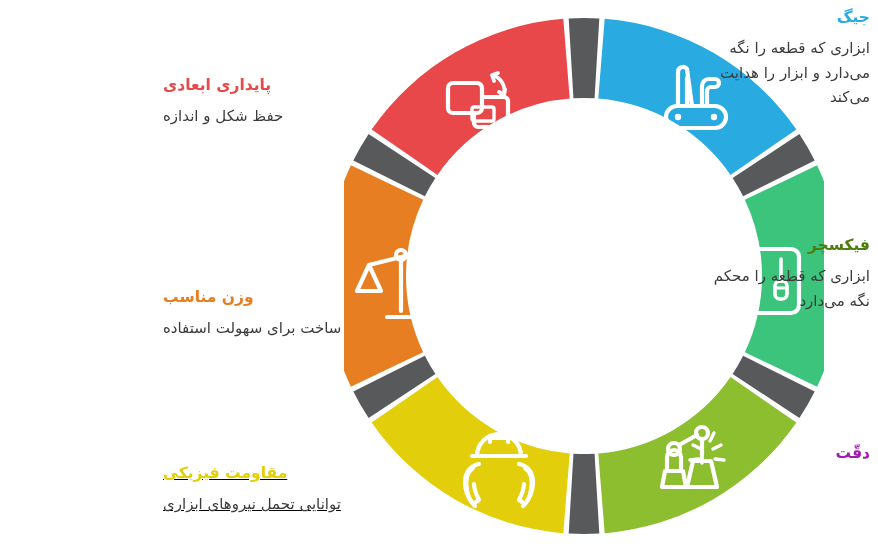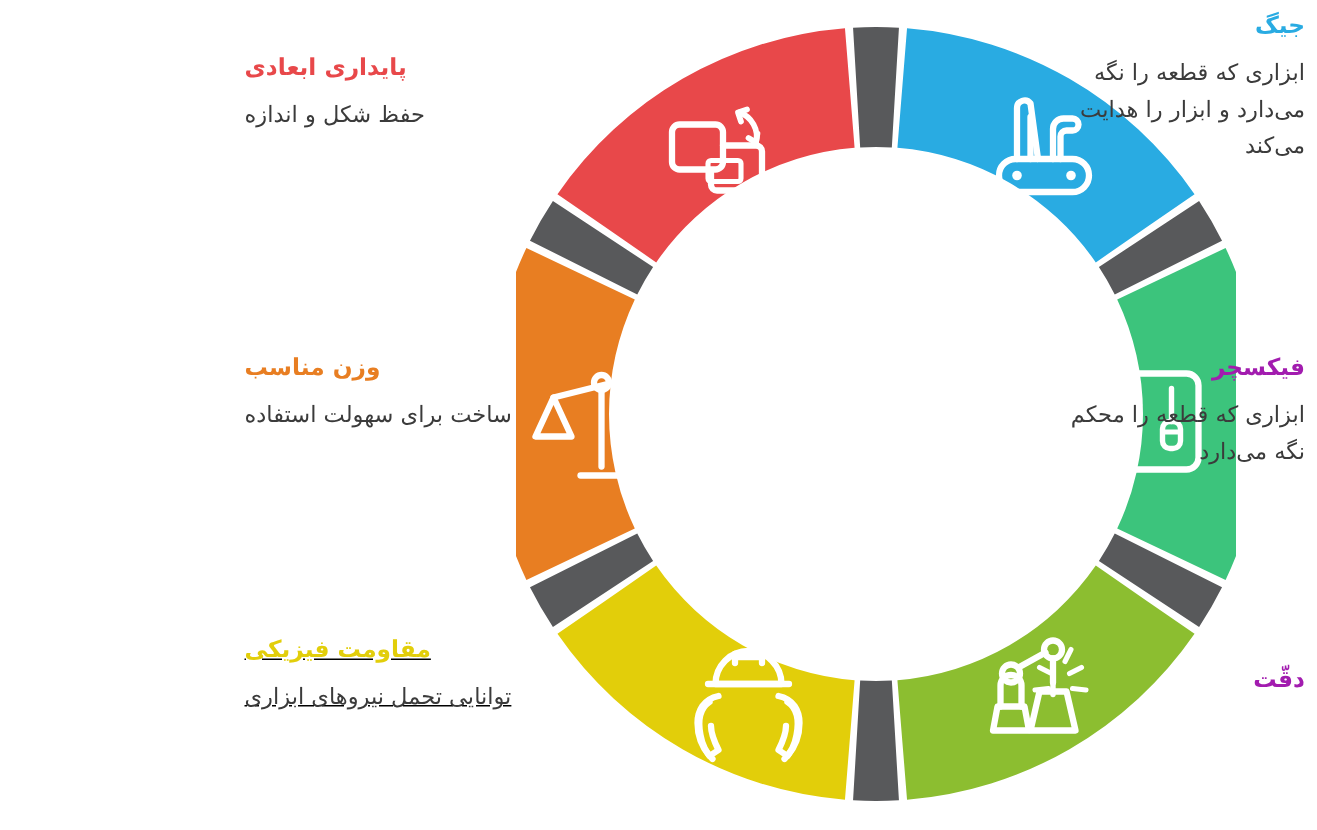--- a/index.html
+++ b/index.html
@@ -32,21 +32,21 @@
     height: 534px;
   }
   #ring-svg { display: block; width: 480px; height: 534px; }
 
   
   .callout {
     position: absolute;
     width: 196px;
   }
   .callout.right { text-align: right; right: 0; }
-  .callout.left  { text-align: right; left: 0; }
+  .callout.left  { text-align: right; left: 0; margin-top: 40px; }
 
   .callout .c-title {
     font-size: 15.5px;
     font-weight: bold;
     line-height: 1.25;
     margin: 0 0 9px 0;
     letter-spacing: 0;
     white-space: nowrap;
   }
   .callout.left .c-title { text-align: left; }
@@ -58,21 +58,21 @@
     line-height: 1.62;
     margin: 0;
     font-weight: normal;
   }
 
   
   #callout-jig      { right: 8px;  top: 8px;  width: 178px; }
   #callout-fixture  { right: 8px;  top: 236px; width: 178px; }
   #callout-accuracy { right: 8px;  top: 444px; width: 178px; }
   #callout-strength { left: 8px;   top: 424px; width: 186px; text-decoration: underline; }
-  #callout-weight   { left: 8px;   top: 236px; width: 186px; }
+  #callout-weight   { left: 8px;   top: 248px; width: 186px; }
   #callout-stability{ left: 8px;   top: 36px;  width: 186px; }
 </style>
 </head>
 <body>
 
 <div id="stage">
 
   <div id="ring-wrap">
     <svg id="ring-svg" viewBox="0 0 480 534" xmlns="http://www.w3.org/2000/svg">
       <defs>
@@ -165,21 +165,21 @@
       </g>
     </svg>
   </div>
 
   <div class="callout right" id="callout-jig">
     <div class="c-title" style="color: rgb(41, 171, 226);">جیگ</div>
     <div class="c-desc">ابزاری که قطعه را نگه می‌دارد و ابزار را هدایت می‌کند</div>
   </div>
 
   <div class="callout right" id="callout-fixture">
-    <div class="c-title" style="color: #a21caf;">فیکسچر</div>
+    <div class="c-title" style="color: #4d7c0f;">فیکسچر</div>
     <div class="c-desc">ابزاری که قطعه را محکم نگه می‌دارد</div>
   </div>
 
   <div class="callout right" id="callout-accuracy">
     <div class="c-title" style="color: #a21caf;">دقّت</div>
   </div>
 
   <div class="callout left" id="callout-strength">
     <div class="c-title" style="color: rgb(226, 206, 10);">مقاومت فیزیکی</div>
     <div class="c-desc">توانایی تحمل نیروهای ابزاری</div>

